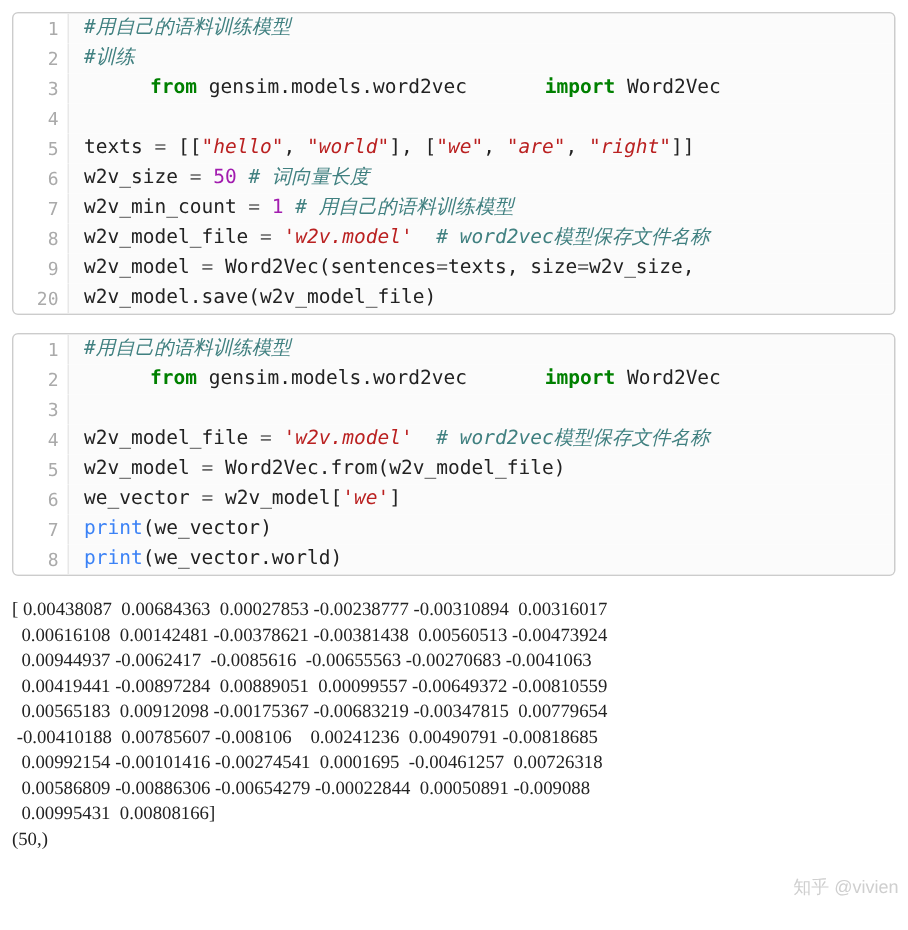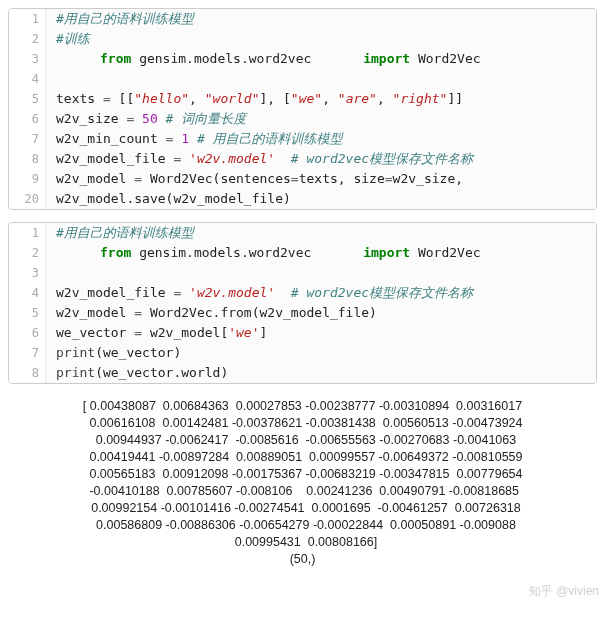--- a/index.html
+++ b/index.html
@@ -37,30 +37,29 @@
     padding-left: 10px;
     white-space: pre;
     background: #fbfbfb;
     flex: 1;
   }
   .tok-comment { color: #408080; font-style: italic; }
   .tok-keyword { color: #008000; font-weight: bold; margin-left: 44px; }
   .tok-name { color: #222; margin-top: 24px; }
   .tok-string { color: #BA2121; font-style: italic; }
   .tok-number { color: #a21caf; }
-  .tok-builtin { color: #404040; margin-top: 18px; }
+  .tok-builtin { color: #3b82f6; margin-top: 18px; }
   .tok-op { color: #666; }
   .output-block {
-    font-family: Liberation Sans, sans-serif;
+    font-family: Liberation Serif, serif;
     font-size: 12.5px;
     white-space: pre;
     color: #222;
     line-height: 17px;
     padding: 2px 0;
-    text-align: center;
   }
   .watermark {
     position: fixed;
     right: 6px;
     bottom: 20px;
     font-size: 12px;
     color: #cfcfcf;
     font-family: sans-serif;
   }
 </style>

